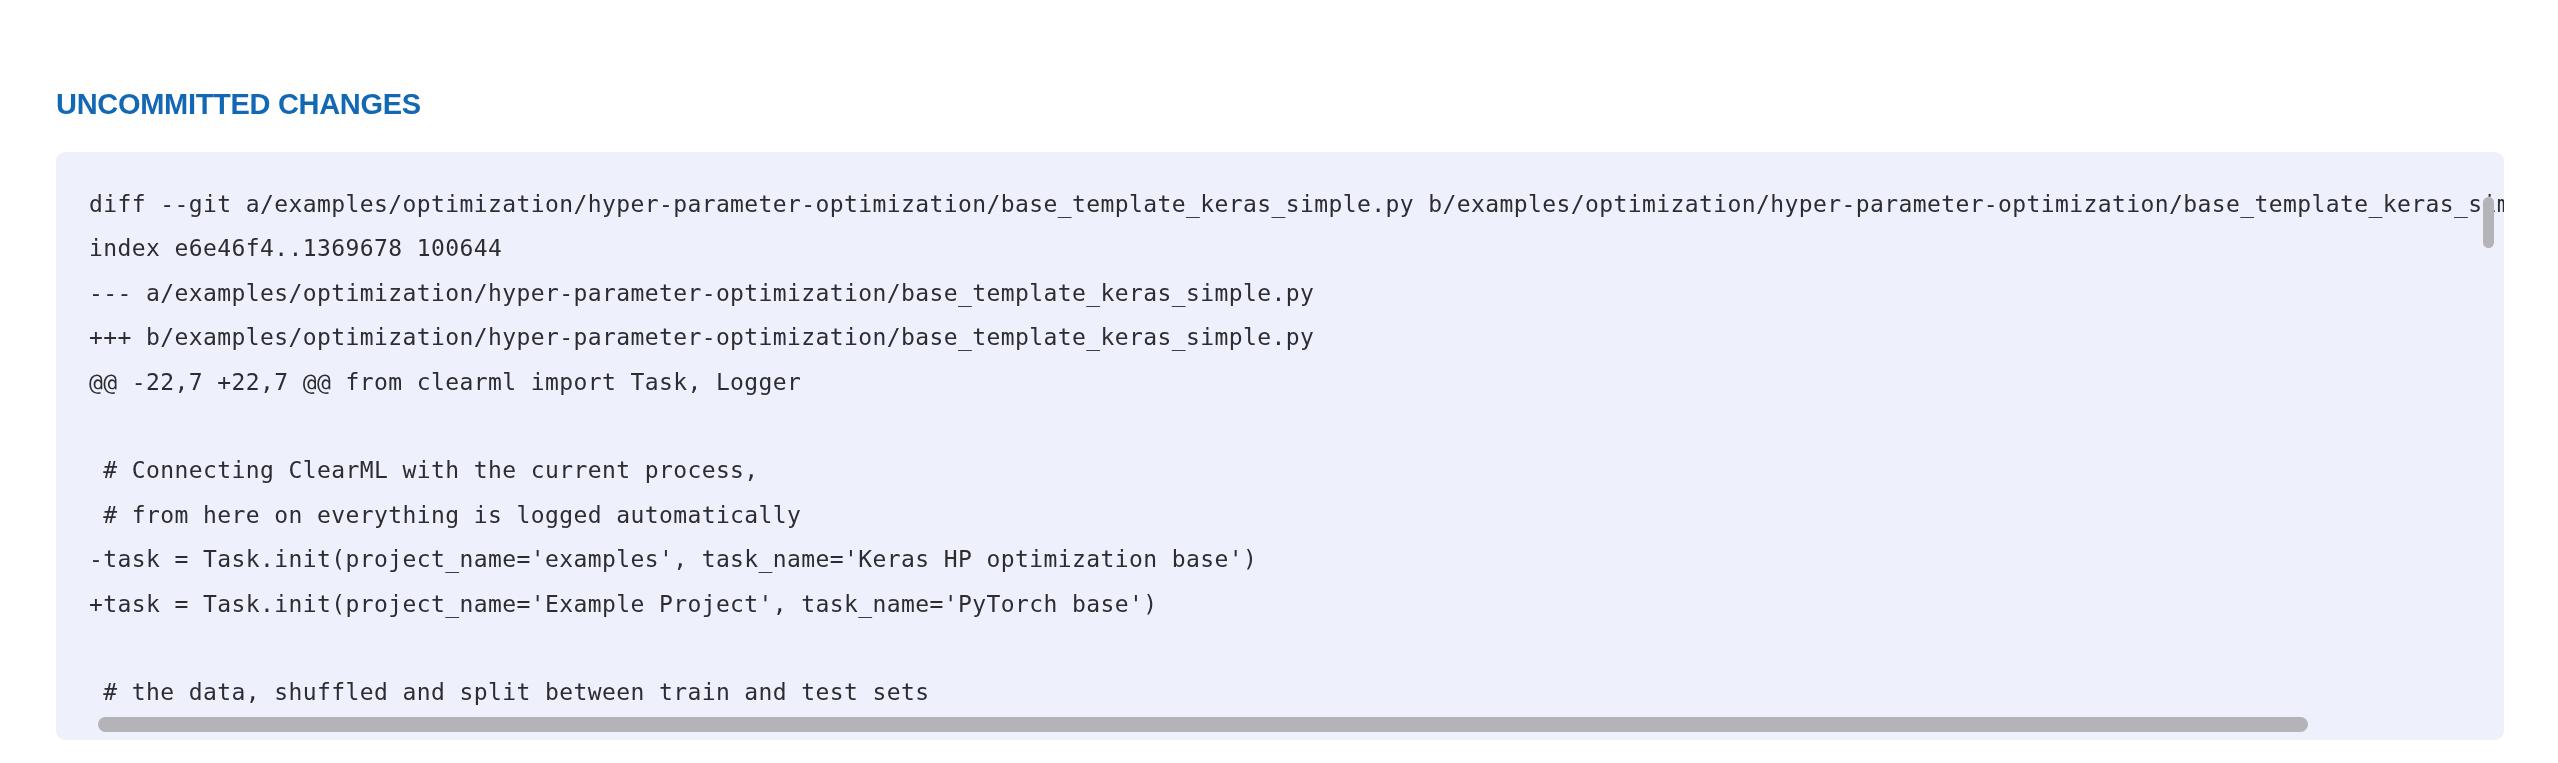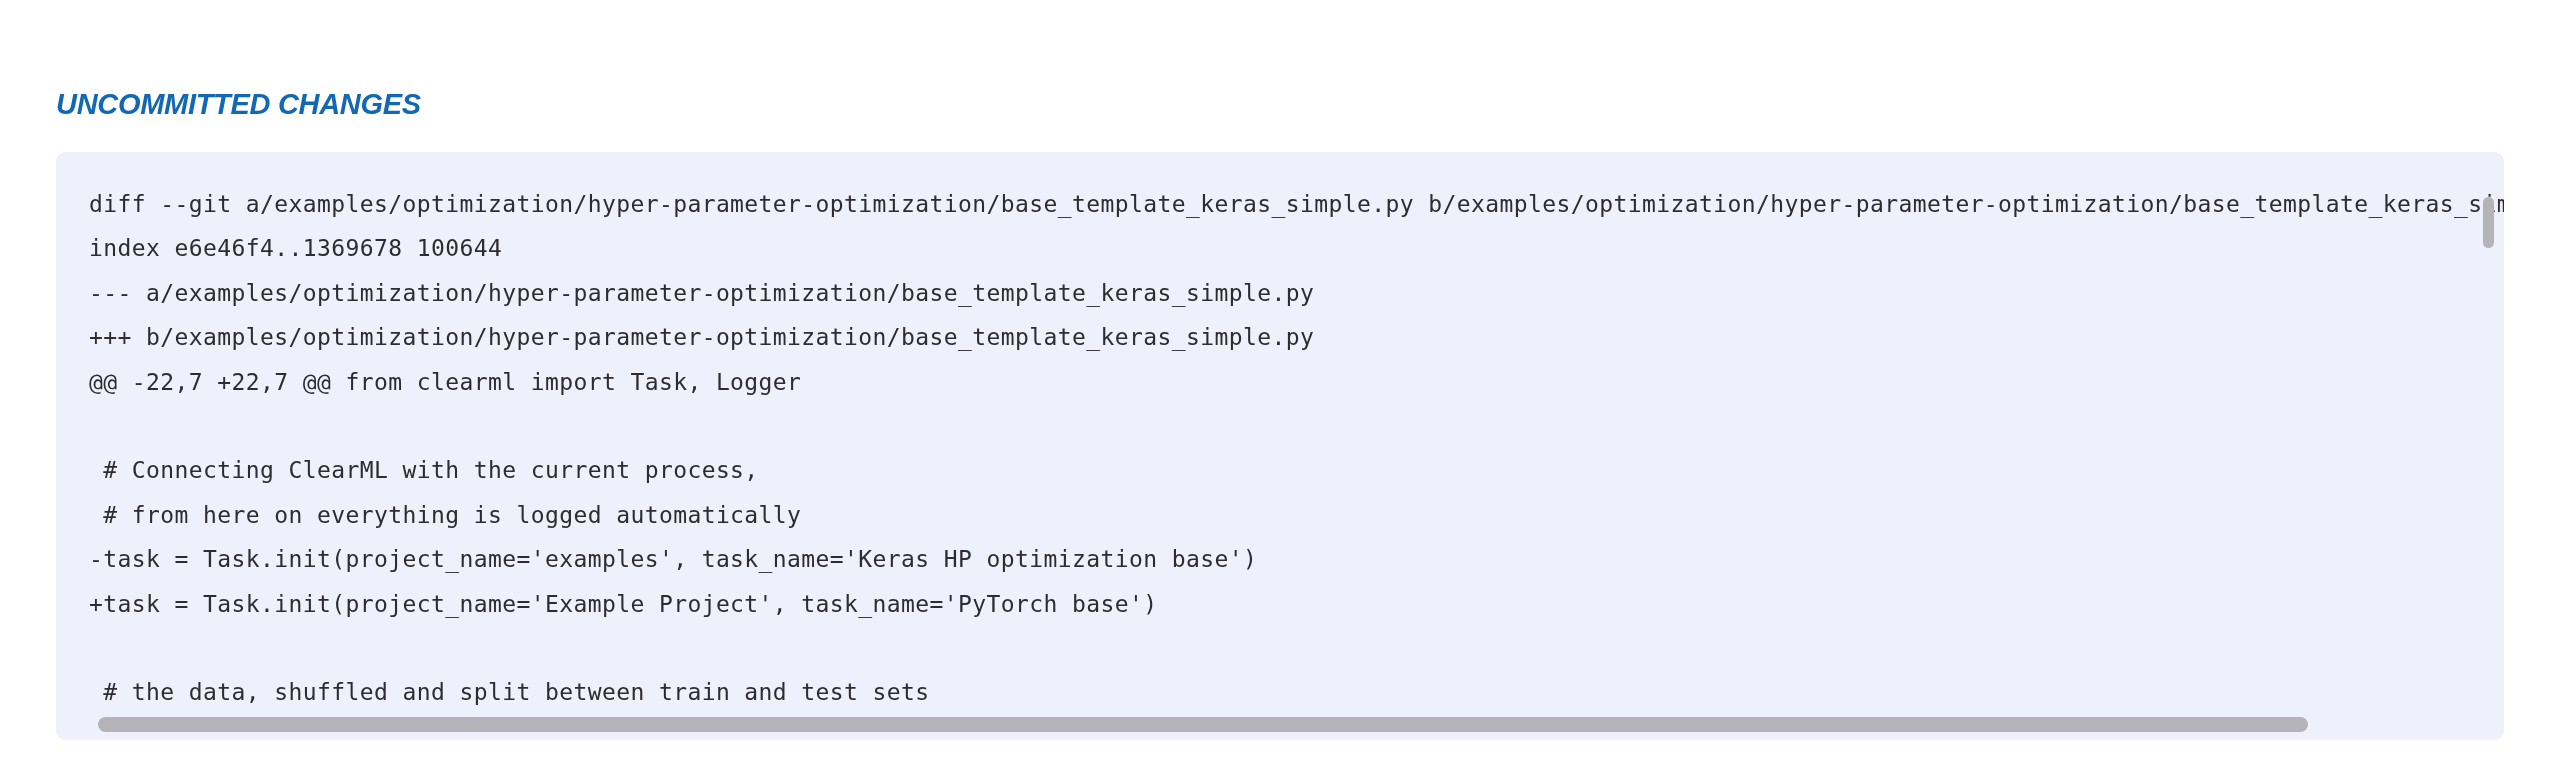--- a/index.html
+++ b/index.html
@@ -24,21 +24,20 @@
   }
   .section-title {
     position: absolute;
     left: 56px;
     top: 88px;
     font-size: 29px;
     font-weight: 700;
     letter-spacing: -0.3px;
     color: var(--section-title);
     white-space: nowrap;
-    font-style: italic;
   }
   .diff-panel {
     position: absolute;
     left: 56px;
     top: 152px;
     width: 2448px;
     height: 588px;
     background: var(--panel-background);
     border-radius: 9px;
     overflow: hidden;

